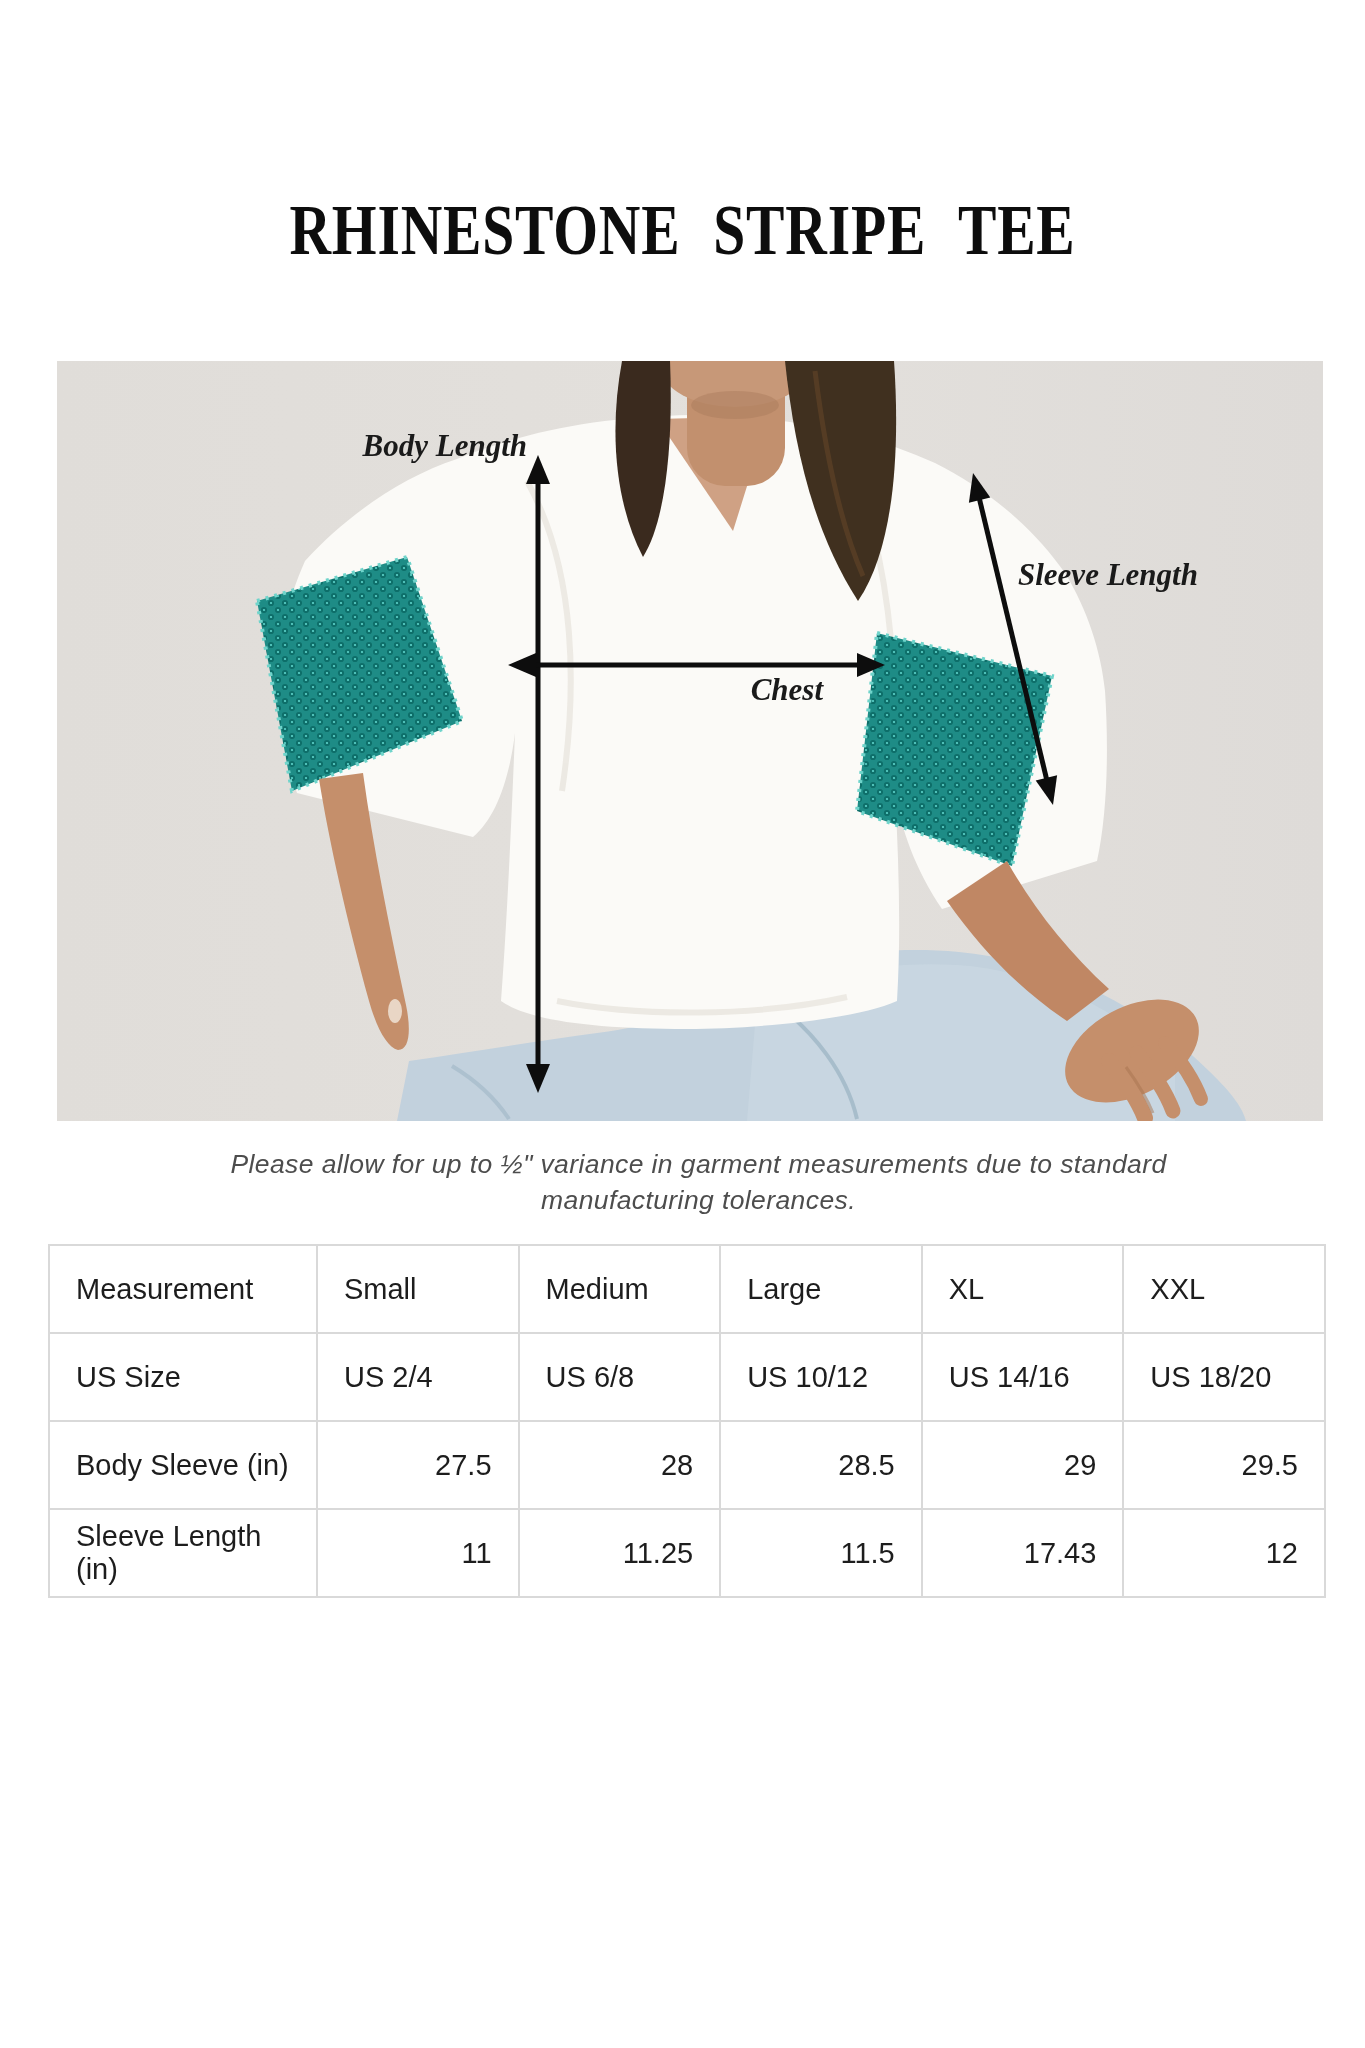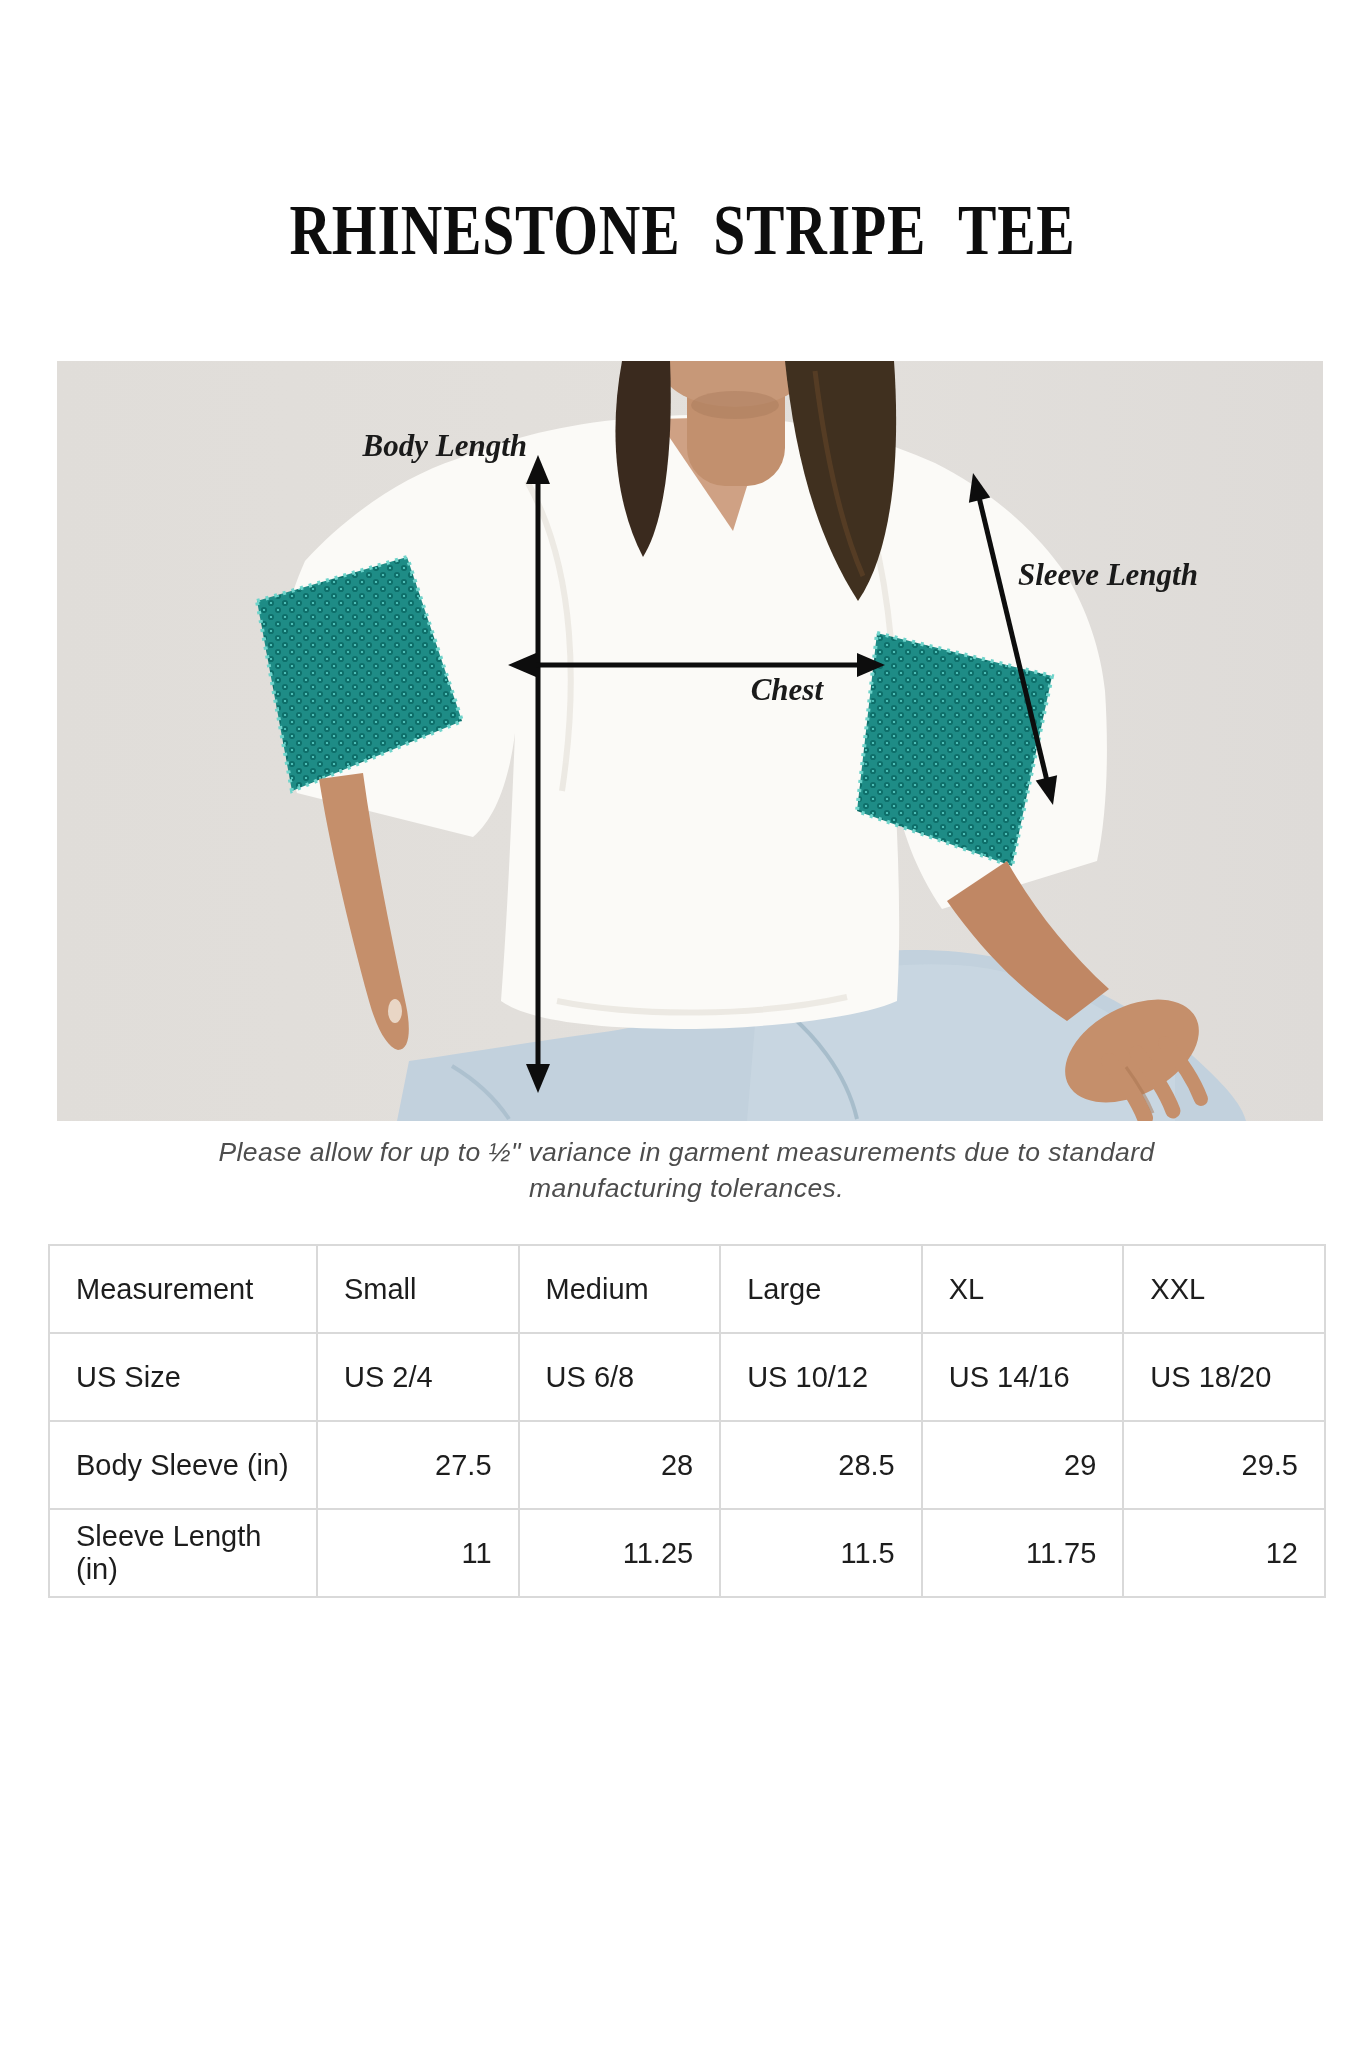--- a/index.html
+++ b/index.html
@@ -28,21 +28,21 @@
     position:absolute;
     font-family:"Liberation Serif", serif;font-style:italic;font-weight:600;
     font-size:31px;color:#1a1a1a;white-space:nowrap;line-height:1.1;
   }
   .ann-body-length{left:288px;top:68px;width:182px;text-align:right;}
   .ann-chest{left:566px;top:312px;width:200px;text-align:right;font-family:Liberation Serif, serif;}
   .ann-sleeve-length{left:961px;top:197px;}
 
   
   .disclaimer{
-    position:absolute;top:1130px;left:182px;width:1001px;margin:4px;
+    position:absolute;top:1130px;left:182px;width:1001px;margin:16px;
     text-align:center;font-style:italic;font-size:26.5px;line-height:36px;
     letter-spacing:.4px;color:#4d4d4d;
   }
 
   
   .size-table{
     position:absolute;left:48px;top:1244px;width:1278px;
     border-collapse:collapse;table-layout:fixed;
     font-size:29px;color:#1d1d1d;background:#ffffff;
   }
@@ -210,19 +210,19 @@
         <td class="num">28</td>
         <td class="num">28.5</td>
         <td class="num">29</td>
         <td class="num">29.5</td>
       </tr>
       <tr>
         <td class="lbl">Sleeve Length (in)</td>
         <td class="num">11</td>
         <td class="num">11.25</td>
         <td class="num">11.5</td>
-        <td class="num">11.75</td>
+        <td class="num">17.43</td>
         <td class="num">12</td>
       </tr>
     </tbody>
   </table>
 
 </main>
 
 </body></html>

